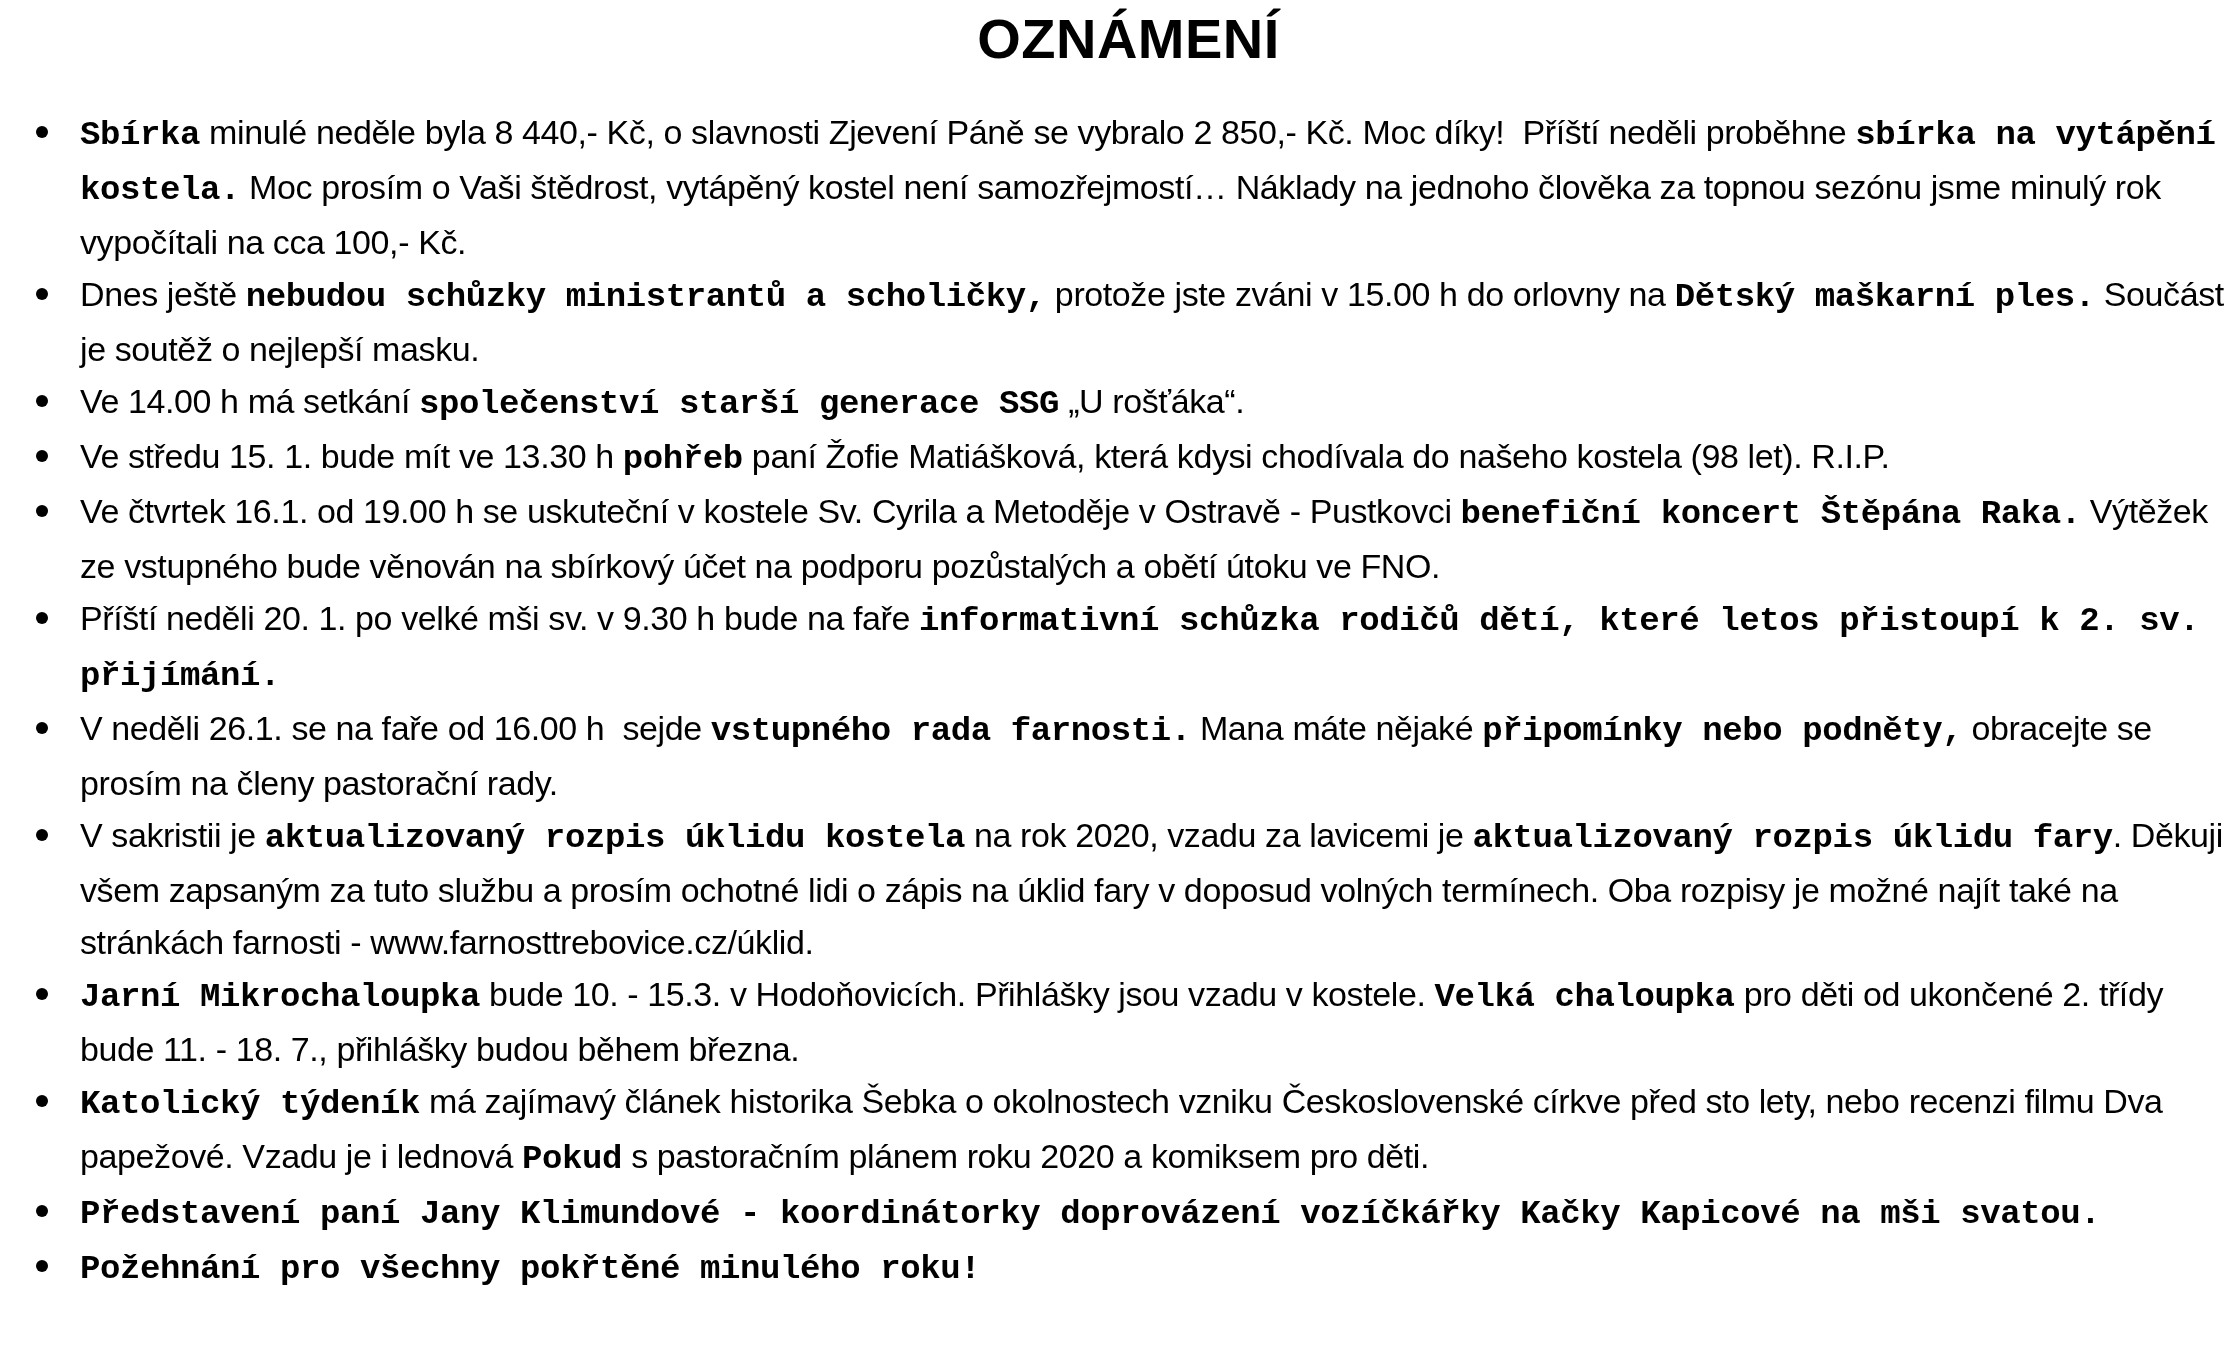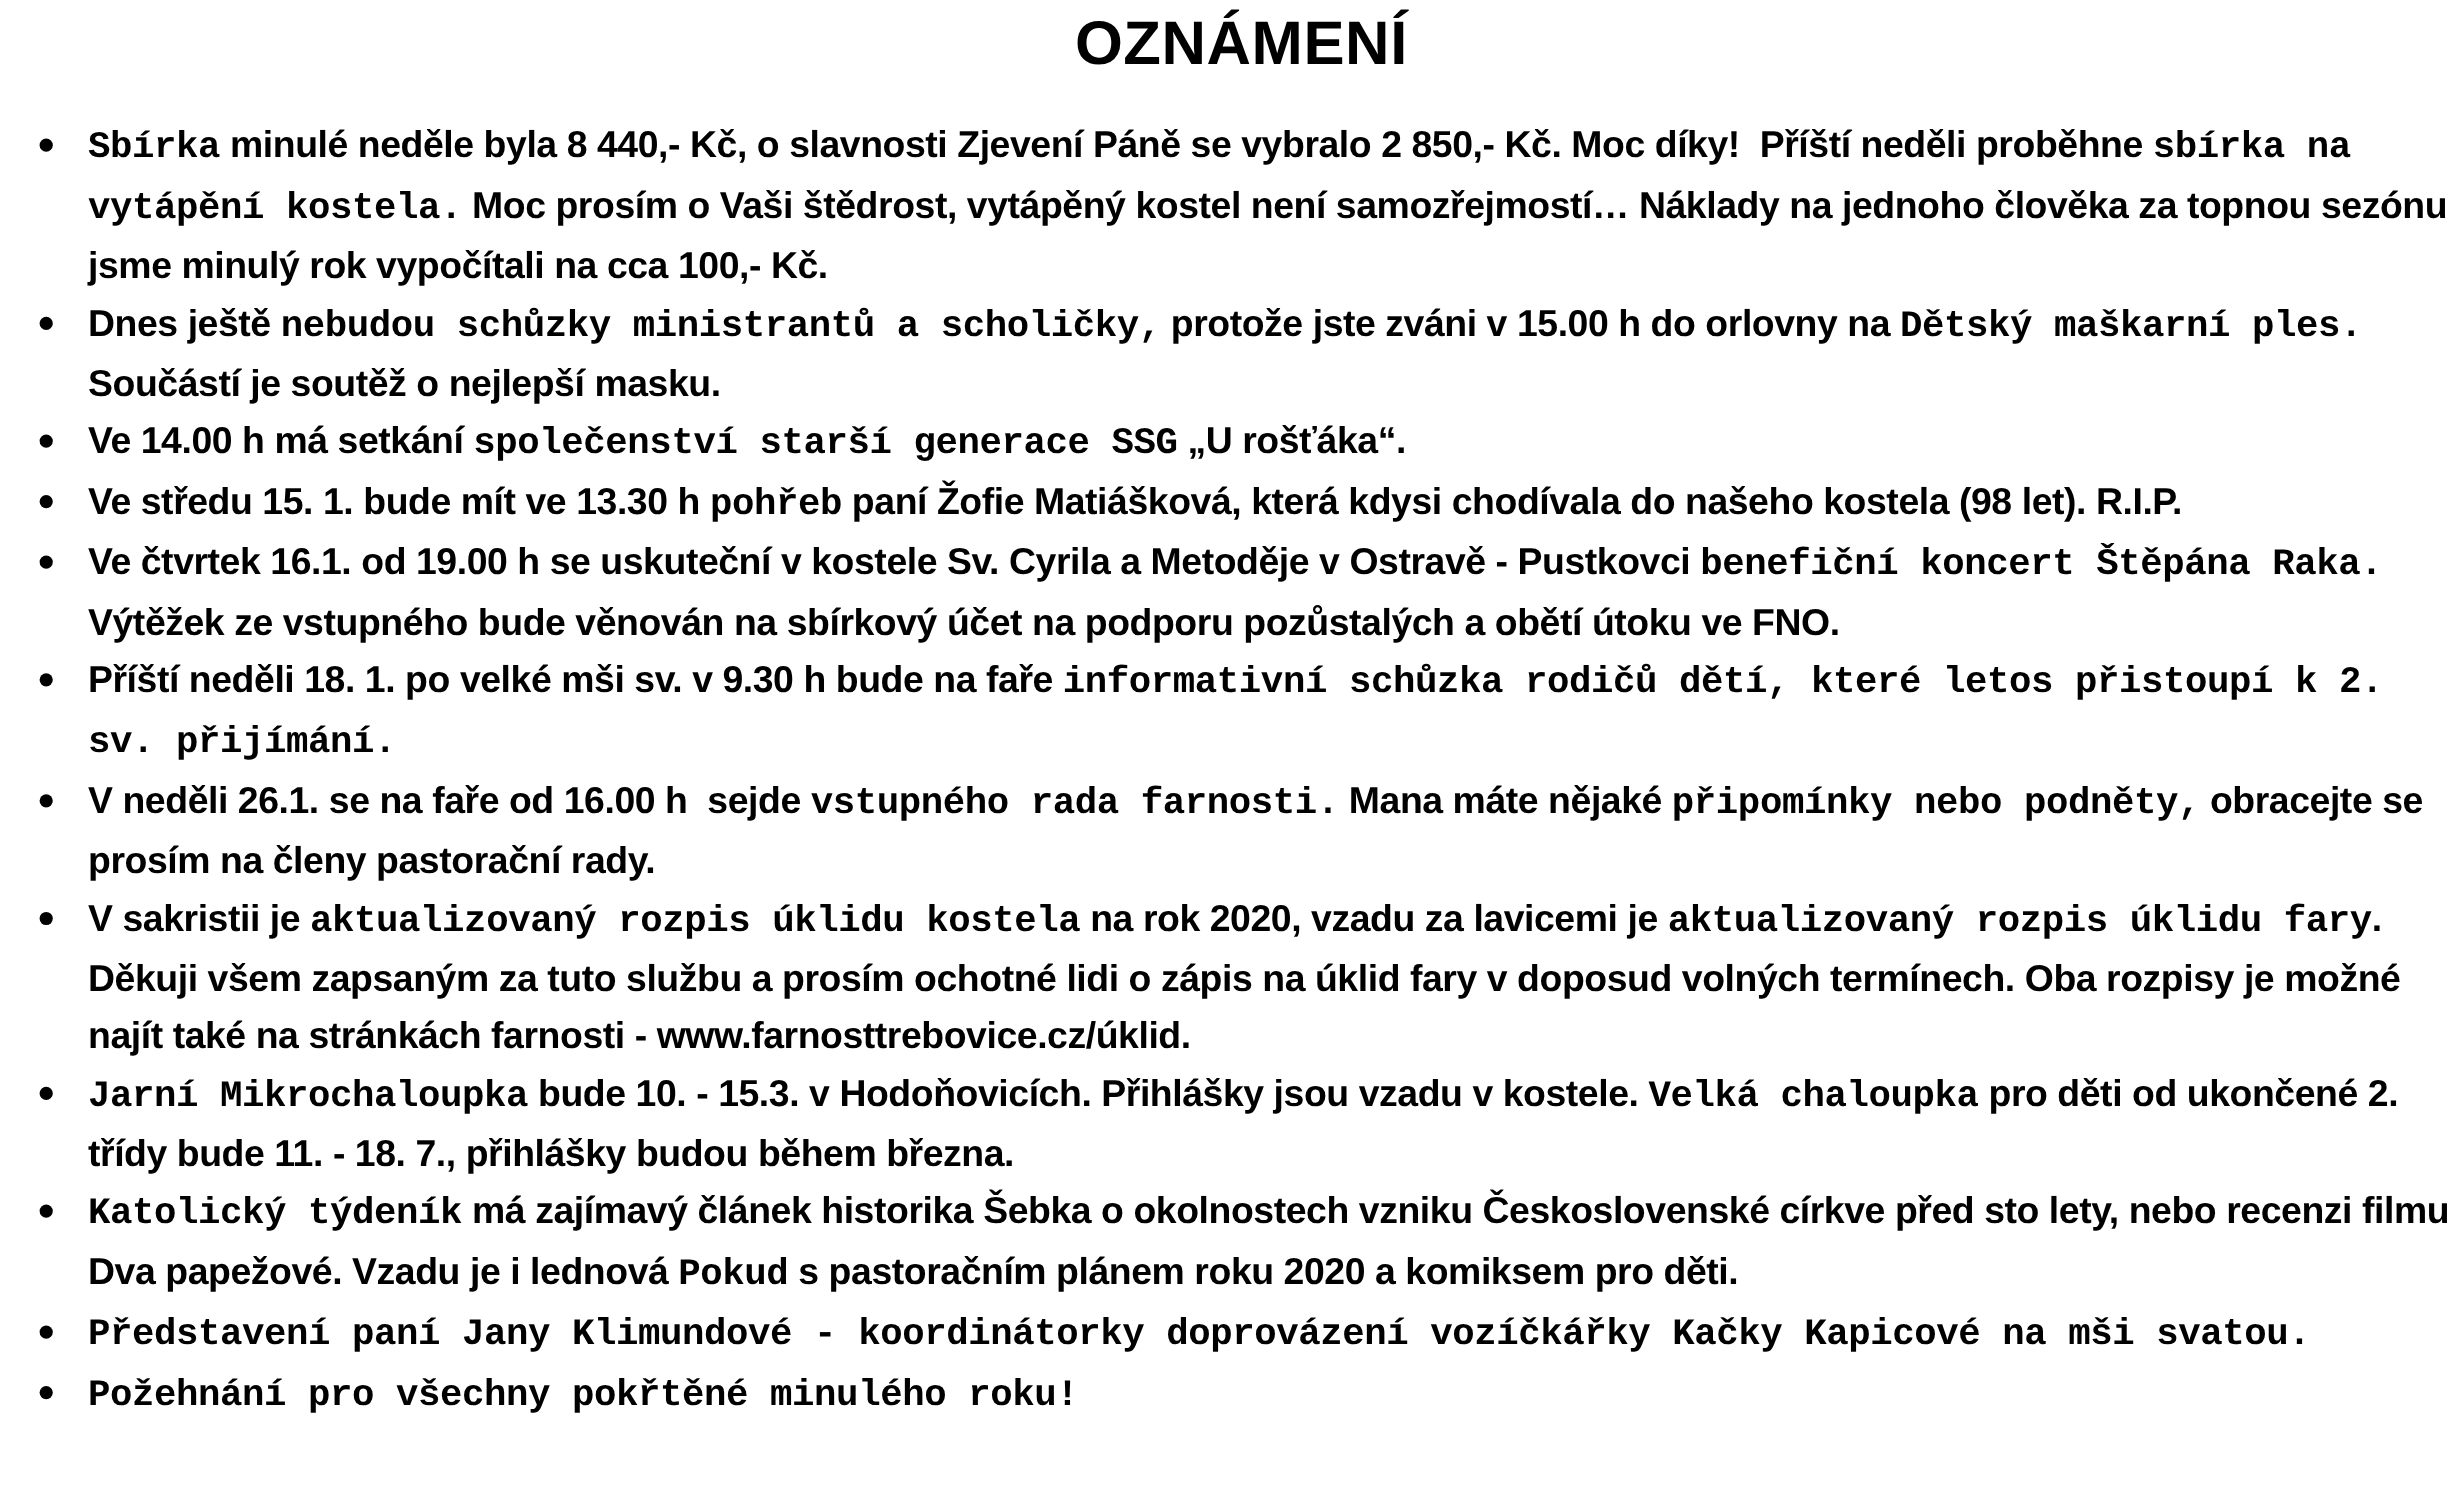--- a/index.html
+++ b/index.html
@@ -54,21 +54,21 @@
     background: #000000;
   }
   .text {
     flex: 1;
     margin: 0;
     font-size: 34px;
     line-height: 52px;
     letter-spacing: -0.4px;
     white-space: pre-wrap;
   }
-  .run { font-weight: 700; }
+  .run { font-weight: 400; }
   .run.bold { font-weight: 700; font-family: Liberation Mono, monospace; }
 </style>
 </head>
 <body>
 
 <main class="page">
   <h1 class="doc-title">OZNÁMENÍ</h1>
   <ul class="announcements">
       <li class="item">
         <span class="bullet"></span>
@@ -85,21 +85,21 @@
       <li class="item">
         <span class="bullet"></span>
         <p class="text"><span class="run">Ve středu 15. 1. bude mít ve 13.30 h </span><span class="run bold">pohřeb</span><span class="run"> paní Žofie Matiášková, která kdysi chodívala do našeho kostela (98 let). R.I.P.</span></p>
       </li>
       <li class="item">
         <span class="bullet"></span>
         <p class="text"><span class="run">Ve čtvrtek 16.1. od 19.00 h se uskuteční v kostele Sv. Cyrila a Metoděje v Ostravě - Pustkovci </span><span class="run bold">benefiční koncert Štěpána Raka.</span><span class="run"> Výtěžek ze vstupného bude věnován na sbírkový účet na podporu pozůstalých a obětí útoku ve FNO.</span></p>
       </li>
       <li class="item">
         <span class="bullet"></span>
-        <p class="text"><span class="run">Příští neděli 18. 1. po velké mši sv. v 9.30 h bude na faře </span><span class="run bold">informativní schůzka rodičů dětí, které letos přistoupí k 2. sv. přijímání.</span></p>
+        <p class="text"><span class="run">Příští neděli 20. 1. po velké mši sv. v 9.30 h bude na faře </span><span class="run bold">informativní schůzka rodičů dětí, které letos přistoupí k 2. sv. přijímání.</span></p>
       </li>
       <li class="item">
         <span class="bullet"></span>
         <p class="text"><span class="run">V neděli 26.1. se na faře od 16.00 h  sejde </span><span class="run bold">vstupného rada farnosti.</span><span class="run"> Mana máte nějaké </span><span class="run bold">připomínky nebo podněty,</span><span class="run"> obracejte se prosím na členy pastorační rady.</span></p>
       </li>
       <li class="item">
         <span class="bullet"></span>
         <p class="text"><span class="run">V sakristii je </span><span class="run bold">aktualizovaný rozpis úklidu kostela</span><span class="run"> na rok 2020, vzadu za lavicemi je </span><span class="run bold">aktualizovaný rozpis úklidu fary</span><span class="run">. Děkuji všem zapsaným za tuto službu a prosím ochotné lidi o zápis na úklid fary v doposud volných termínech. Oba rozpisy je možné najít také na stránkách farnosti - www.farnosttrebovice.cz/úklid.</span></p>
       </li>
       <li class="item">

